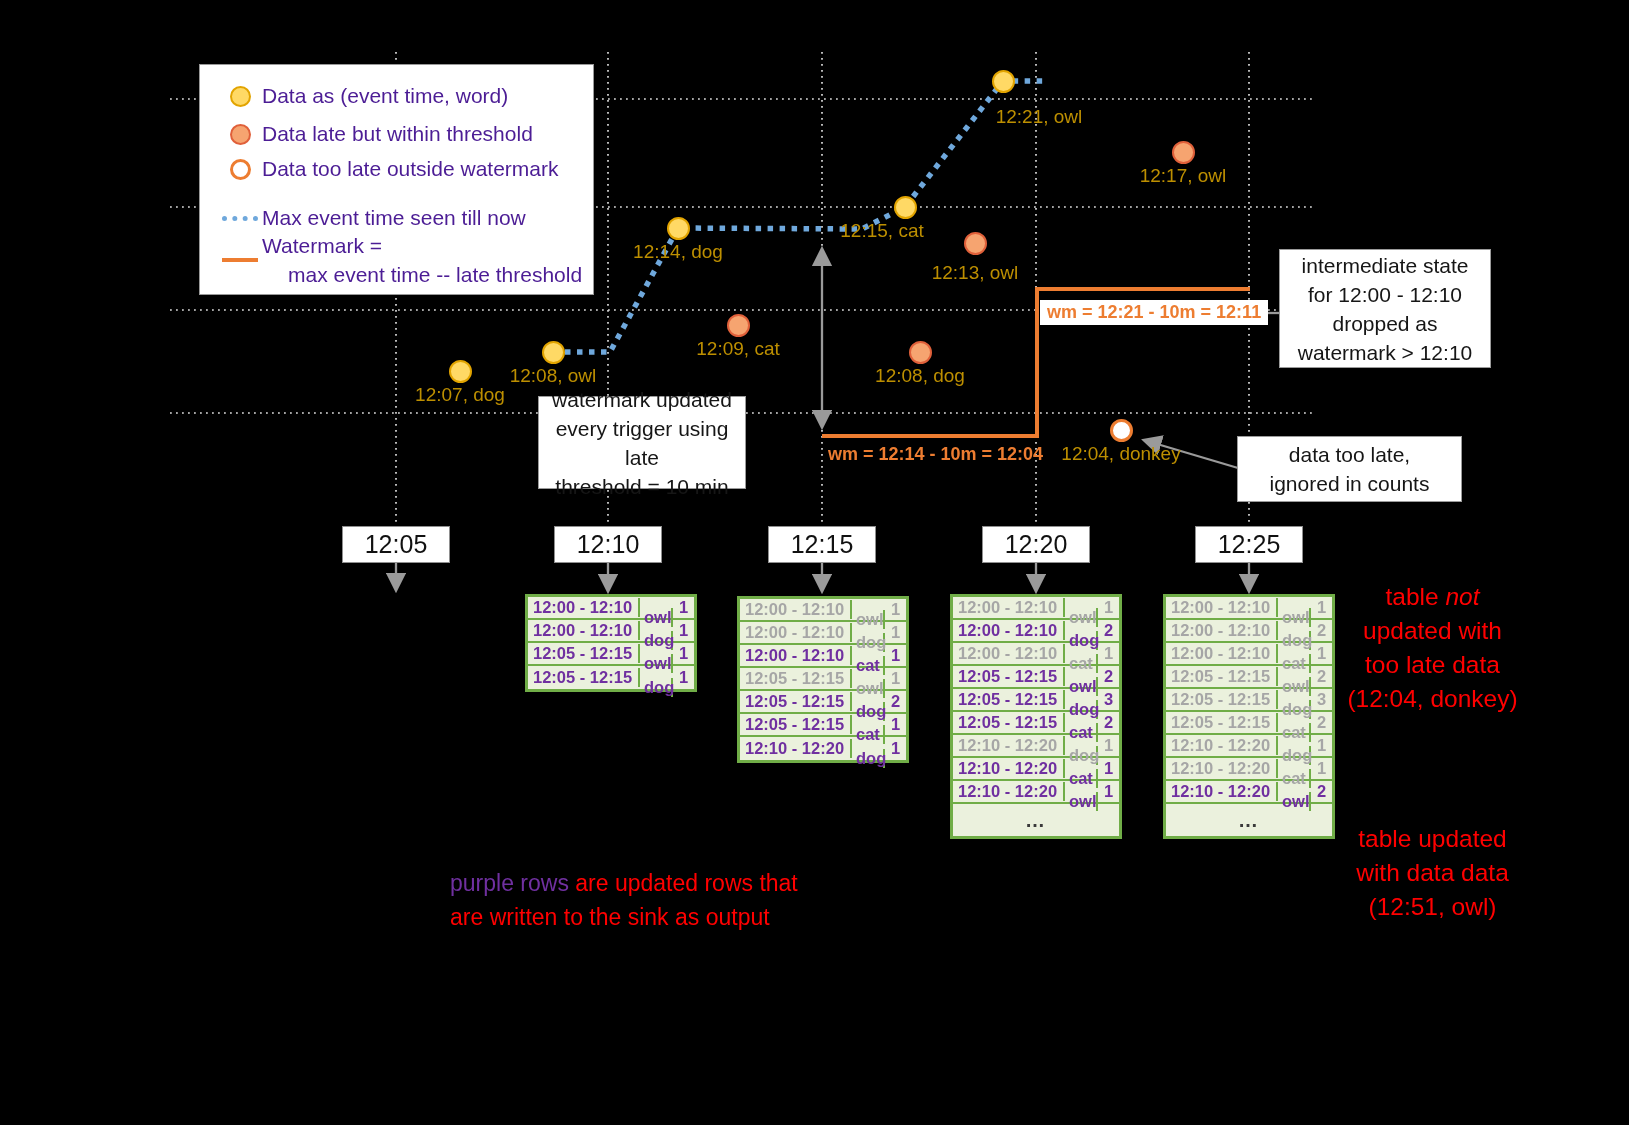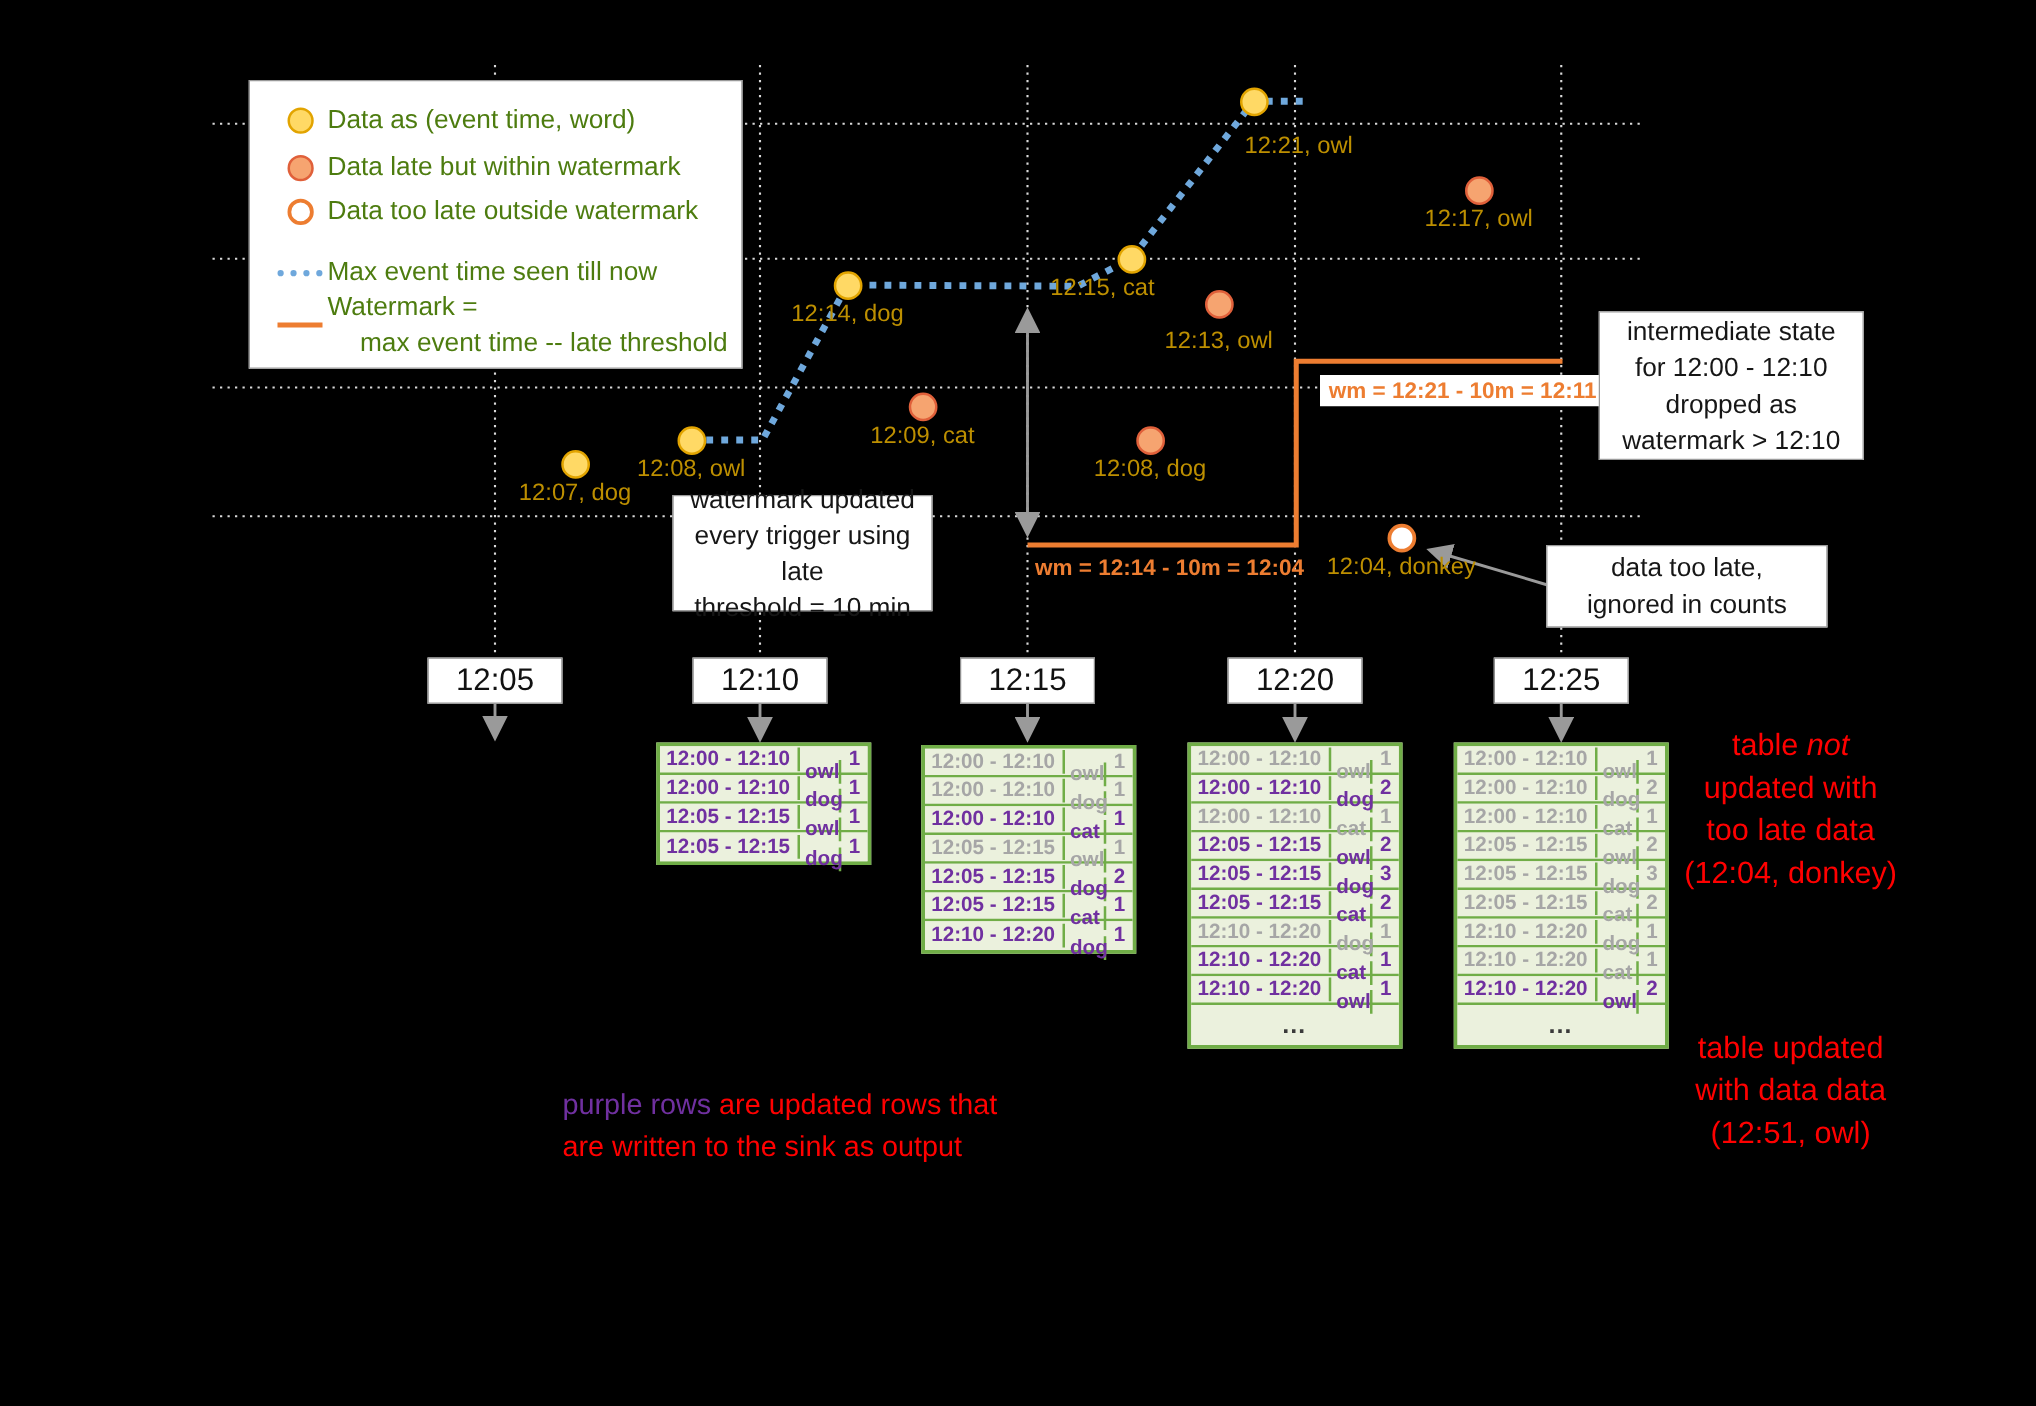--- a/index.html
+++ b/index.html
@@ -13,35 +13,35 @@
 
   
   .point { position:absolute; width:23px; height:23px; border-radius:50%; }
   .point.ontime  { background:#FFD965; border:2.5px solid #E2A400; }
   .point.late    { background:#F6A470; border:2.5px solid #E0603A; }
   .point.toolate { background:#fff;    border:3.5px solid #ED7D31; }
   .point-label { position:absolute; transform:translateX(-50%); color:#BD8F00; font-size:19px; white-space:nowrap; }
 
   
   .wm-label { position:absolute; color:#ED7D31; font-size:18px; font-weight:bold; white-space:nowrap; z-index:3; }
-  .wm-label.boxed { background:#fff; padding:2px 7px;margin-left:16px; }
+  .wm-label.boxed { background:#fff; padding:2px 7px; }
 
   
   .legend { position:absolute; left:199px; top:64px; width:395px; height:231px;
             background:#fff; border:1.5px solid #999; z-index:5; }
   .legend-row { position:absolute; left:20px; right:8px; height:34px; display:flex; align-items:center; }
   .lg-icon { width:40px; display:flex; justify-content:center; flex:0 0 40px; }
   .lg-dot { width:21px; height:21px; border-radius:50%; }
   .lg-dot.ontime  { background:#FFD965; border:2px solid #E2A400; }
   .lg-dot.late    { background:#F6A470; border:2px solid #E0603A; }
   .lg-dot.toolate { background:#fff;    border:3px solid #ED7D31; }
   .lg-line { width:36px; height:0; }
   .lg-line.max { border-top:5px dotted #6FA8DC; }
   .lg-line.wm  { border-top:4px solid #ED7D31; }
-  .lg-text { color:#4d7c0f; font-size:21px; padding-left:2px; }
+  .lg-text { color:#4c1d95; font-size:21px; padding-left:2px; }
   .lr1 { top:14px; } .lr2 { top:52px; } .lr3 { top:87px; } .lr4 { top:136px; }
   .lr5 { top:166px; height:62px; align-items:flex-start; }
   .lr5 .lg-icon { margin-top:27px; }
   .lr5 .lg-text { line-height:29px; }
   .lg-indent { display:inline-block; padding-left:26px; }
 
   
   .callout { position:absolute; background:#fff; border:1px solid #9b9b9b; color:#161616;
              font-size:21px; line-height:29px; text-align:center;
              display:flex; flex-direction:column; justify-content:center; z-index:5; }
@@ -146,21 +146,21 @@
     <div class="legend-row lr1">
       <span class="lg-icon">
           <span class="lg-dot ontime"></span>
         </span>
       <span class="lg-text">Data as (event time, word)</span>
     </div>
     <div class="legend-row lr2">
       <span class="lg-icon">
           <span class="lg-dot late"></span>
         </span>
-      <span class="lg-text">Data late but within watermark</span>
+      <span class="lg-text">Data late but within threshold</span>
     </div>
     <div class="legend-row lr3">
       <span class="lg-icon">
           <span class="lg-dot toolate"></span>
         </span>
       <span class="lg-text">Data too late outside watermark</span>
     </div>
     <div class="legend-row lr4">
       <span class="lg-icon">
           <span class="lg-line max"></span>

